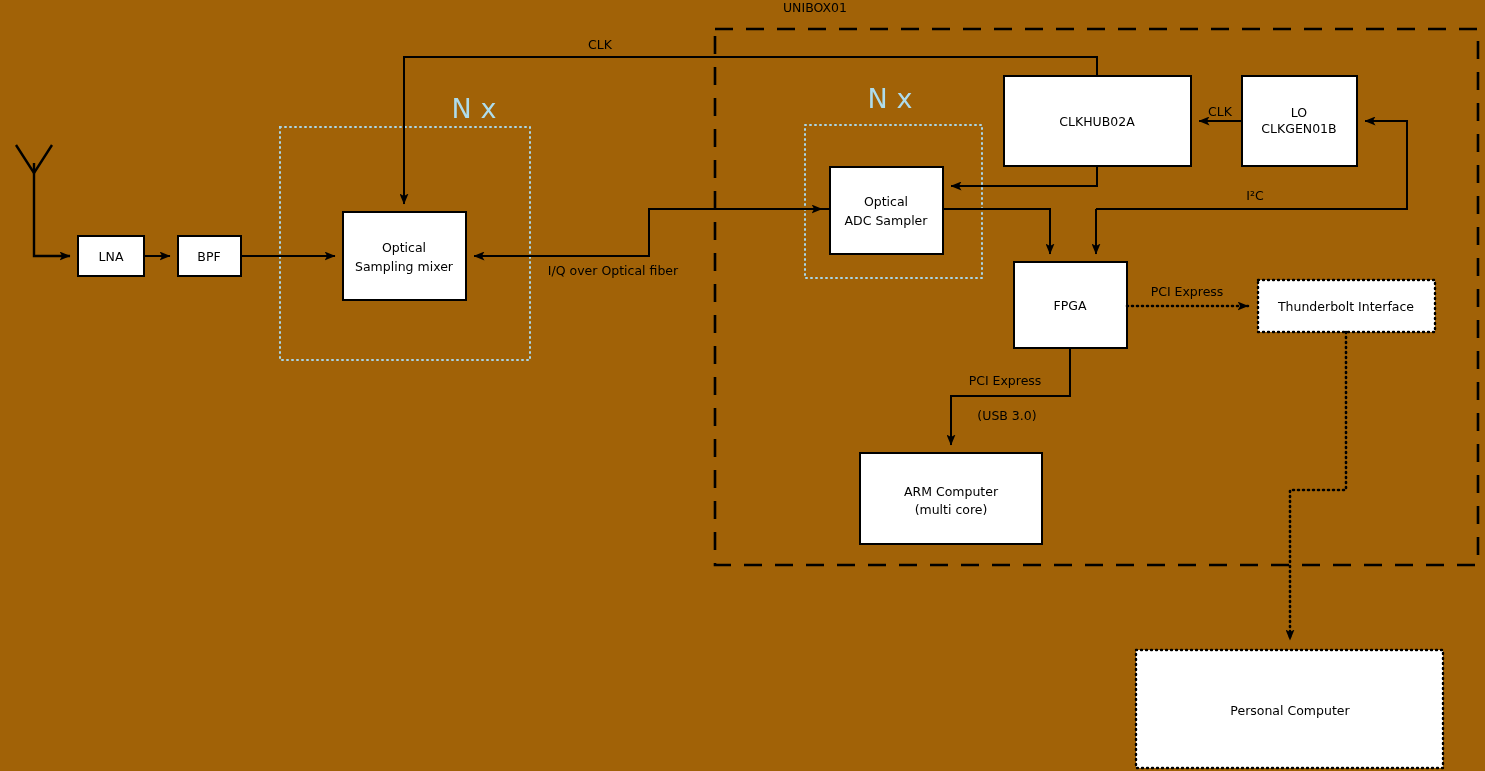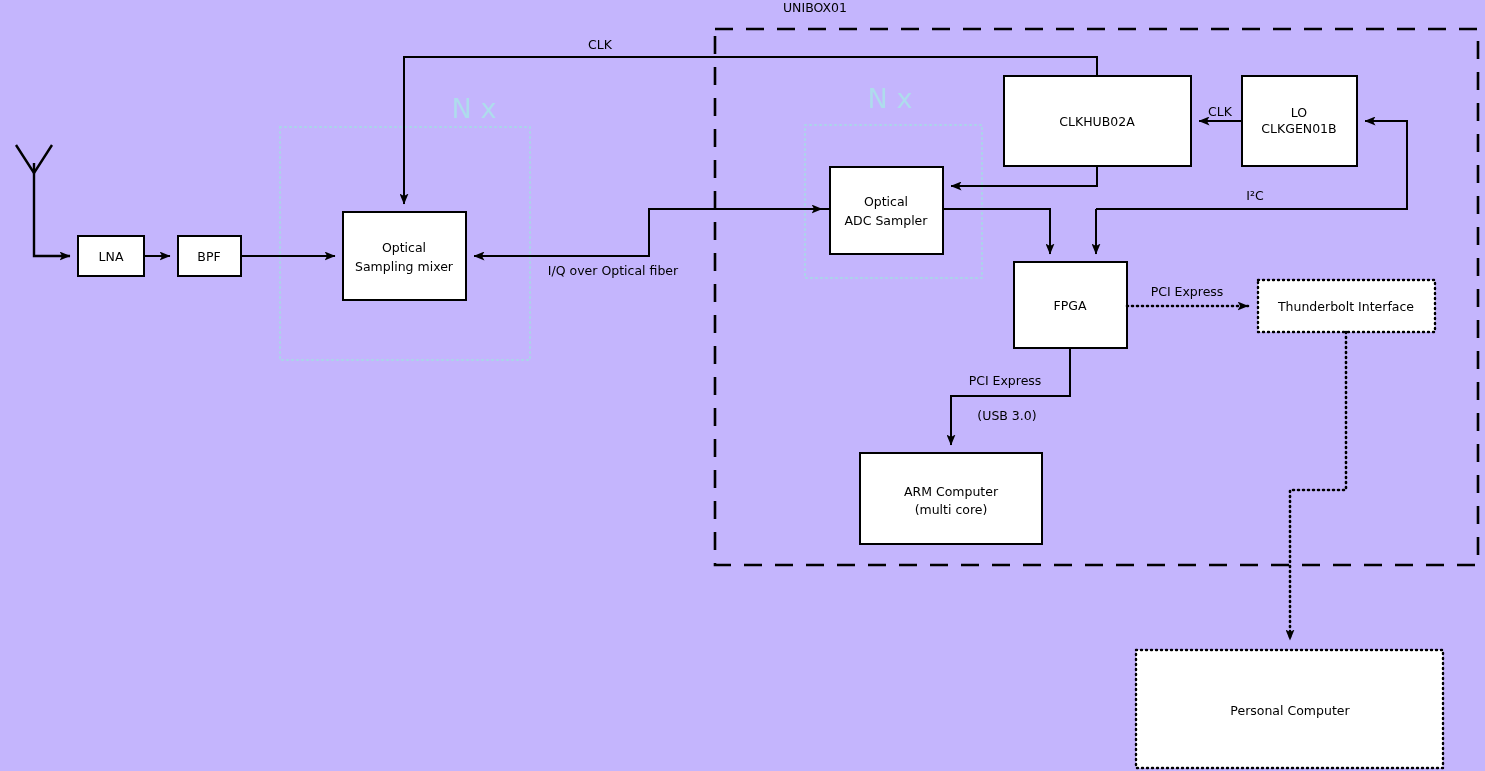--- a/index.html
+++ b/index.html
@@ -7,21 +7,21 @@
     padding: 0;
     background: #ffffff;
   }
   body {
     font-family: "DejaVu Sans", "Liberation Sans", sans-serif;
   }
   #diagram-root {
     position: relative;
     width: 1485px;
     height: 771px;
-    background: #c4b5fd;
+    background: #a16207;
     overflow: hidden;
   }
   svg.canvas {
     position: absolute;
     top: 0;
     left: 0;
     width: 1485px;
     height: 771px;
   }
   .blk-rect {

